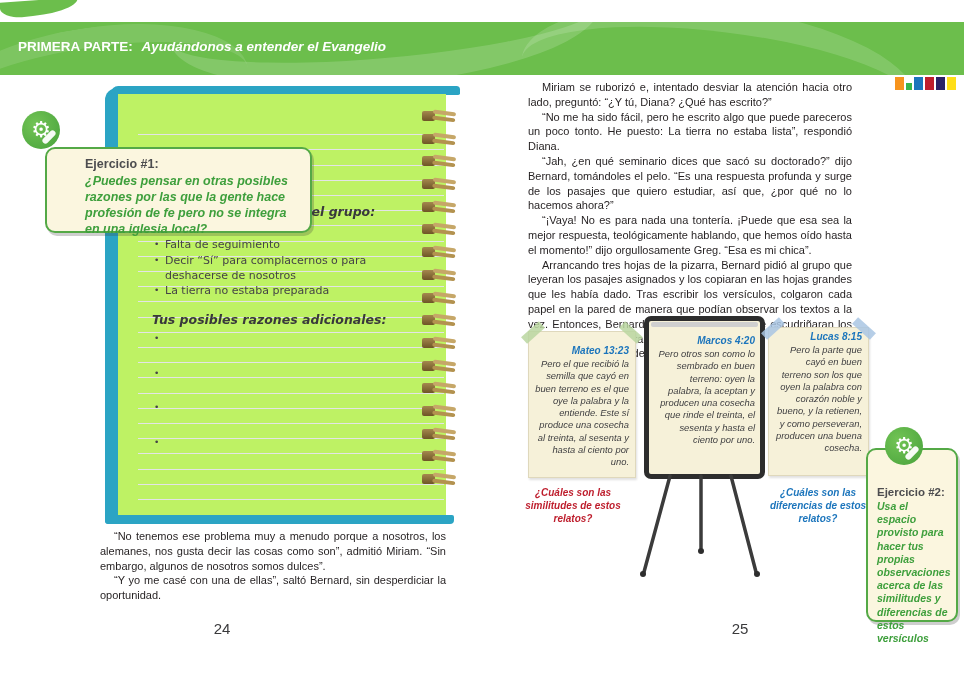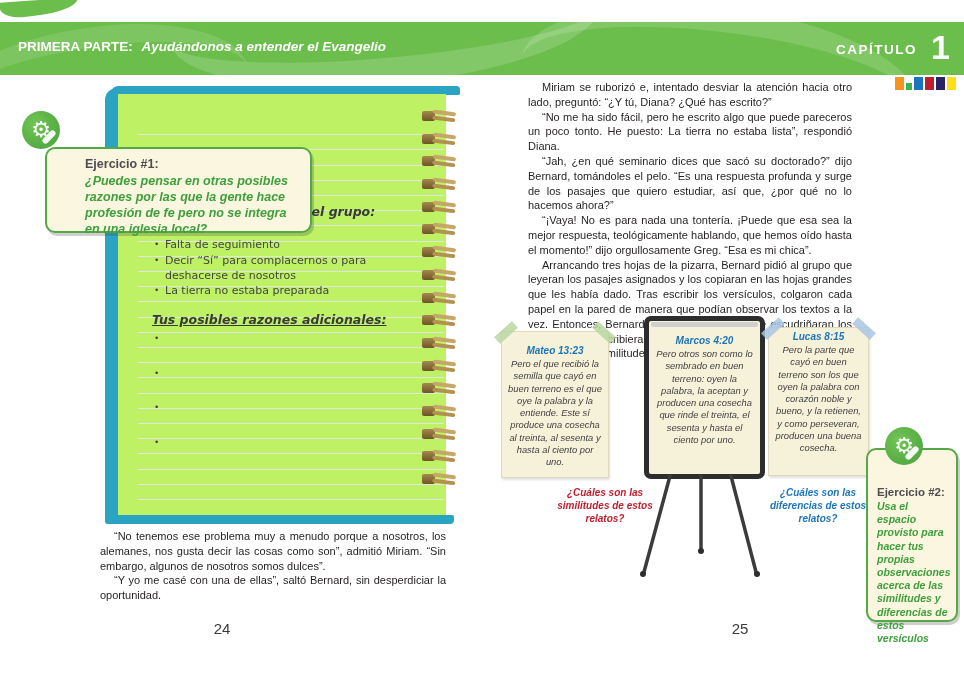--- a/index.html
+++ b/index.html
@@ -32,21 +32,21 @@
   .nb-bottom { position:absolute; left:0; bottom:0; right:8px; height:9px; background:#2BA4C4; border-radius:2px 2px 4px 4px; }
   .nb-page { position:absolute; left:13px; top:8px; right:16px; bottom:9px; background:#bef264; }
   .nb-lines { position:absolute; left:20px; right:2px; top:26px; bottom:6px;
     background:repeating-linear-gradient(to bottom, transparent 0 14.2px, #E3E4E6 14.2px 15.2px); }
   .nb-content { position:absolute; left:34px; top:110px; right:50px;
     font-family:"DejaVu Sans", sans-serif; color:#454446; }
   .nb-heading { font-weight:bold; font-style:italic; font-size:12.5px; line-height:15.2px; color:#39393B; }
   .nb-list { list-style:none; margin-top:3px; }
   .nb-list li { font-size:11px; line-height:15.2px; padding-left:13px; position:relative; }
   .nb-list li .dot, .nb-empty .dot { position:absolute; left:2px; top:0; font-size:9px; color:#454446; }
-  .own-heading { margin-top:14px;text-decoration:underline; }
+  .own-heading { margin-top:14px; }
   .nb-empty { position:relative; height:30.4px; margin-top:4px; font-size:11px; line-height:15.2px; }
   .spirals { position:absolute; right:2px; top:24px; bottom:38px; width:38px;
     display:flex; flex-direction:column; justify-content:space-between; }
   .spiral { position:relative; height:13px; }
   .spiral::before { content:''; position:absolute; left:0; top:1px; width:13px; height:10px;
     background:linear-gradient(#a5884e,#6e5526); border-radius:2px; }
   .spiral::after { content:''; position:absolute; left:11px; top:1px; width:23px; height:4px;
     background:#C6A768; border-radius:2px; transform:rotate(7deg); box-shadow:0 6px 0 #B3924F; }
 
   
@@ -68,58 +68,54 @@
 
   
   .para-block p { font-size:11px; line-height:14.8px; text-align:justify; text-indent:14px; }
   .left-paras  { position:absolute; left:100px; top:529px; width:346px; }
   .right-paras { position:absolute; left:528px; top:80px;  width:324px; }
   .page-num { position:absolute; font-size:15px; color:#3A3A3C; width:50px; text-align:center; }
   .pn-left  { left:197px; top:620px; }
   .pn-right { left:715px; top:620px; }
 
   
-  .note { background:#F6F1D9; border:1px solid #DFD8BC; text-align:center;
+  .note { background:#F6F1D9; border:1px solid #DFD8BC; text-align:right;
     padding:13px 6px 8px 6px; box-shadow:1px 2px 2px rgba(0,0,0,.12); }
   .note-ref  { font-weight:bold; font-style:italic; font-size:10px; color:#1C75BC; margin-bottom:2px; }
   .note-text { font-style:italic; font-size:9.4px; line-height:12.3px; color:#3E3E40; }
-  .note1 { position:absolute; left:501px; top:331px; width:108px; height:147px; }
+  .note1 { position:absolute; left:528px; top:331px; width:108px; height:147px; }
   .note3 { position:absolute; left:768px; top:327px; width:101px; height:149px; padding-top:3px; }
   .tape { position:absolute; width:24px; height:9px; opacity:.85; }
   .tape-l { left:-8px; top:-4px; transform:rotate(-42deg); }
   .tape-r { right:-8px; top:-4px; transform:rotate(42deg); }
   .tape-green { background:#BAD6A0; }
   .tape-blue  { background:#A9C5E3; }
   .fc-board { position:absolute; left:644px; top:316px; width:121px; height:163px;
     background:#F6F1D9; border:5px solid #2D2D2D; border-radius:7px; }
   .fc-clamp { position:absolute; left:2px; right:2px; top:1px; height:5px; background:#CFCFCF; border-radius:2px; }
   .fc-note { border:none; box-shadow:none; background:transparent; position:absolute; inset:6px 2px 2px 2px; padding:8px 3px; }
   .fc-legs { position:absolute; left:628px; top:472px; }
 
   .question { position:absolute; font-weight:bold; font-style:italic; font-size:10px;
     line-height:13px; text-align:center; }
-  .q-red  { left:547px; top:486px; width:116px; color:#BE1E2D; }
+  .q-red  { left:515px; top:486px; width:116px; color:#BE1E2D; }
   .q-blue { left:762px; top:486px; width:112px; color:#1C75BC;text-align:center; }
 </style>
 </head>
 <body>
 
 <div class="corner-swirl"></div>
 
 <header class="banner">
   <div class="swirl s1"></div>
   <div class="swirl s2"></div>
   <div class="swirl s3"></div>
   <div class="banner-left">
     <span class="part-label">PRIMERA PARTE:</span>
     <span class="part-name">Ayudándonos a entender el Evangelio</span>
-  </div>
-  <div class="banner-right">
-    <span class="chapter-word">CAPÍTULO</span>
-    <span class="chapter-num">1</span>
   </div>
 </header>
 
 <div class="accent-squares">
   <span class="sq" style="background-color: rgb(247, 148, 29);"></span>
   <span class="sq small" style="background-color: rgb(57, 181, 74);"></span>
   <span class="sq" style="background-color: rgb(28, 117, 188);"></span>
   <span class="sq" style="background-color: rgb(190, 30, 45);"></span>
   <span class="sq" style="background-color: rgb(43, 34, 102);"></span>
   <span class="sq" style="background-color: rgb(255, 222, 23);"></span>

